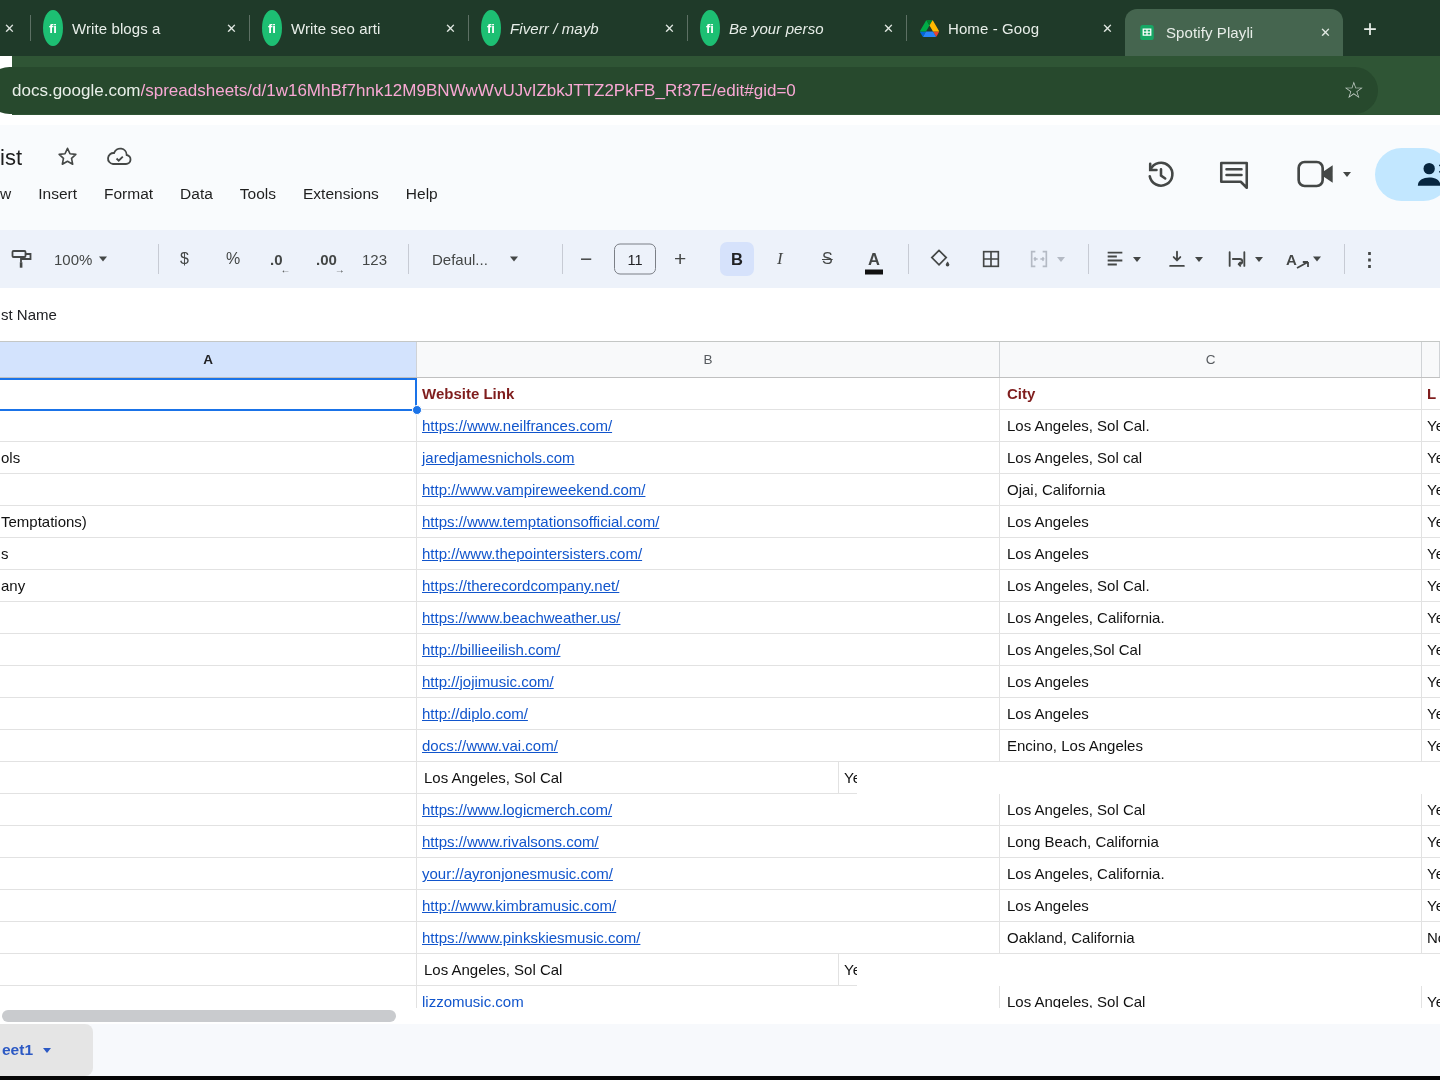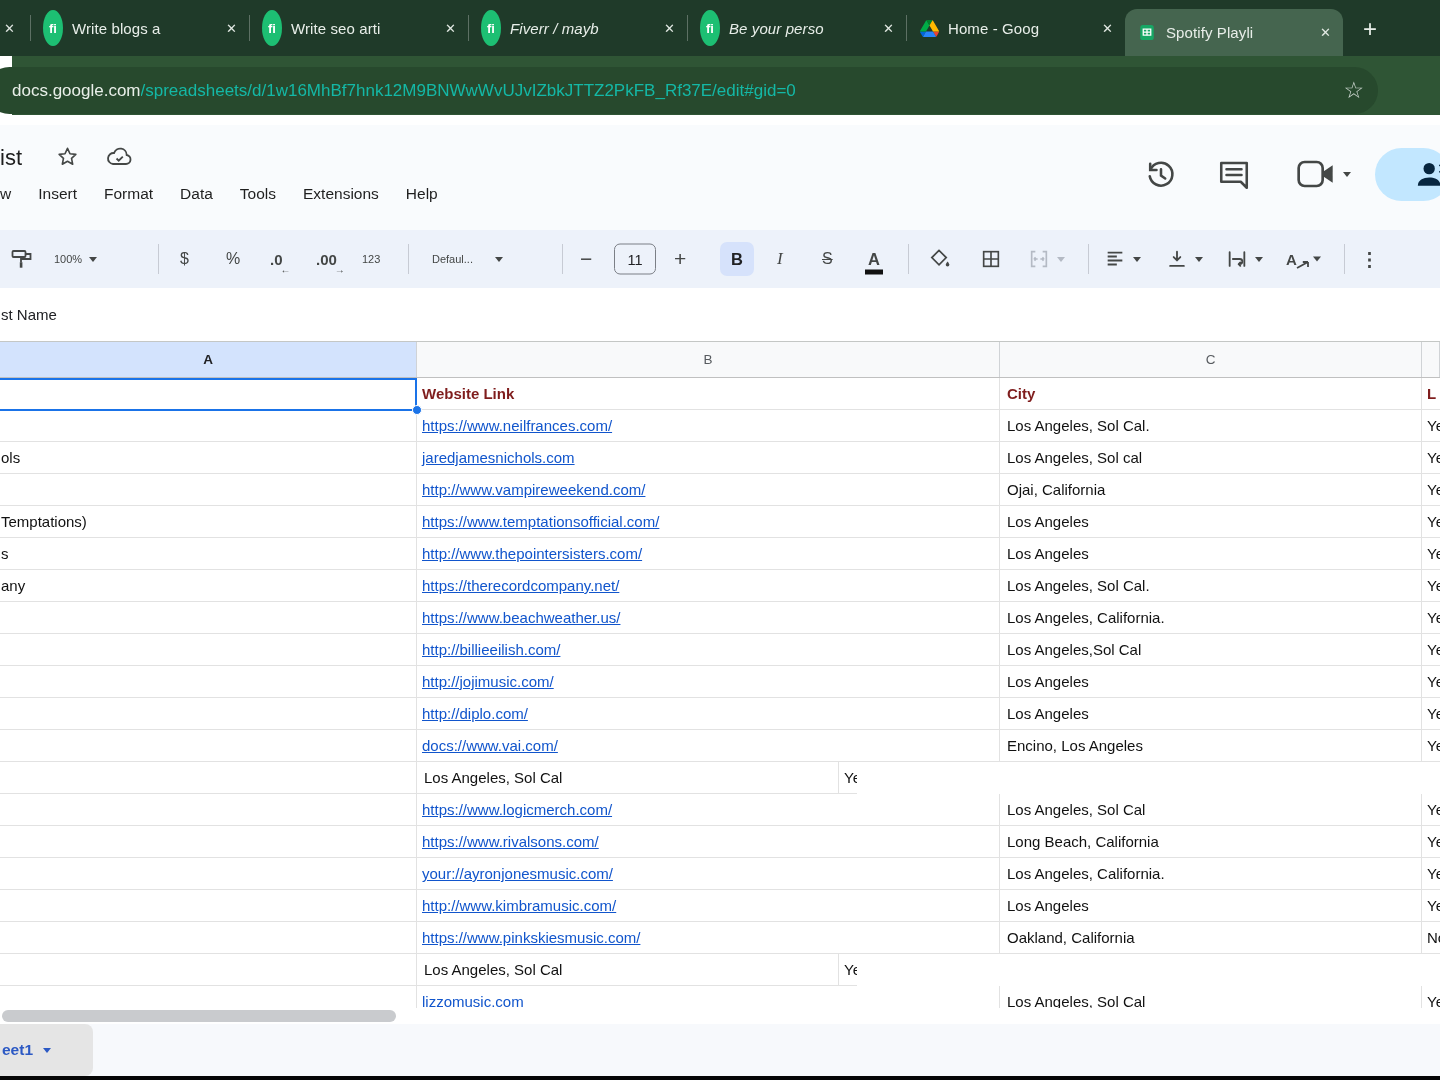--- a/index.html
+++ b/index.html
@@ -18,21 +18,21 @@
   .tab .x { color:#e3eae4; font-size:13px; padding:2px 4px; margin-left:4px; }
   .tabsep { width:1px; height:26px; background:rgba(255,255,255,.28); align-self:center; }
   .favi { width:20px; height:20px; flex:0 0 auto; display:flex; align-items:center; justify-content:center; }
   .fiverr { width:20px; height:36px; border-radius:50%; background:#1dbf73; color:#fff; font-weight:bold; font-size:13px; display:flex; align-items:center; justify-content:center; }
   .newtab { position:absolute; left:1355px; top:14px; width:30px; height:30px; color:#e8eee9; font-size:24px; font-weight:300; background:transparent; border:none; display:flex; align-items:center; justify-content:center; }
 
   
   .addrbar { position:absolute; left:12px; top:56px; width:1440px; height:59px; background:#2f5535;padding-left:23px; }
   .urlpill { position:absolute; left:-26px; top:11px; width:1392px; height:47px; border-radius:24px; background:#27492d; display:flex; align-items:center; padding:0 14px 0 26px; overflow:hidden; white-space:nowrap; }
   .urlhost { color:#e9efe9; font-size:17px; }
-  .urlpath { color:#14b8a6; font-size:17px; flex:1; overflow:hidden; }
+  .urlpath { color:#f9a8d4; font-size:17px; flex:1; overflow:hidden; }
   .bstar { color:#ccd6cf; font-size:23px; margin-left:8px; }
   .extic { position:absolute; left:1394px; top:80px; width:30px; height:30px; }
   .extic .c1 { position:absolute; inset:0; border-radius:50% 50% 50% 0; background:#f1f4f1; }
   .extic .c2 { position:absolute; left:4px; top:4px; width:22px; height:22px; border-radius:50%; background:#14855c; }
   .extic .c3 { position:absolute; left:8px; top:10px; width:10px; height:10px; border-radius:50%; background:#eef3ee; }
   .extic .ban { position:absolute; right:-2px; top:-3px; width:14px; height:14px; border-radius:50%; border:3px solid #d93025; background:transparent; }
   .extic .ban::after { content:""; position:absolute; left:-1px; top:3px; width:11px; height:3px; background:#d93025; transform:rotate(45deg); }
 
   
   .shead { position:absolute; left:0; top:125px; width:1440px; height:105px; background:#f9fbfd; }
@@ -44,21 +44,21 @@
   .menus span { cursor:default; }
   .hico { position:absolute; top:32px; }
   .sharepill { position:absolute; left:1375px; top:23px; width:75px; height:53px; border-radius:27px; background:#c2e7ff; overflow:hidden; }
 
   
   .tbar { position:absolute; left:0; top:230px; width:1440px; height:58px; background:#edf2fa; }
   .ti { position:absolute; top:50%; transform:translateY(-50%); color:#444746; display:flex; align-items:center; }
   .sep { position:absolute; top:14px; width:1px; height:30px; background:#c7cbd4; }
   .caret { width:0; height:0; border-left:4.5px solid transparent; border-right:4.5px solid transparent; border-top:5px solid #444746; margin-left:7px; }
   .caret.gray { border-top-color:#b4bac4; }
-  .tlabel { font-size:11px; }
+  .tlabel { font-size:15px; }
   .numfmt { font-size:15px; font-weight:bold; position:relative; }
   .numfmt .ar { position:absolute; font-weight:normal; font-size:10px; bottom:-7px; right:-8px; }
   .sizebox { width:42px; height:31px; border:1px solid #7b7f86; border-radius:6px; display:flex; align-items:center; justify-content:center; font-size:14.5px; color:#202124; background:#edf2fa; }
   .pm { font-size:21px; font-weight:400; }
   .fmtB { width:34px; height:34px; background:#d6e2fb; border-radius:7px; display:flex; align-items:center; justify-content:center; font-weight:bold; font-size:16.5px; color:#202124; }
   .fmtI { font-style:italic; font-size:17px; font-family:"Liberation Serif",serif; }
   .fmtS { font-size:16px; text-decoration:line-through; }
   .fmtA { font-size:16.5px; font-weight:bold; position:relative; }
   .fmtA .bar { position:absolute; left:-3px; right:-3px; bottom:-6px; height:5px; background:#111; }
   .dots { font-size:19px; font-weight:bold; letter-spacing:0; }

